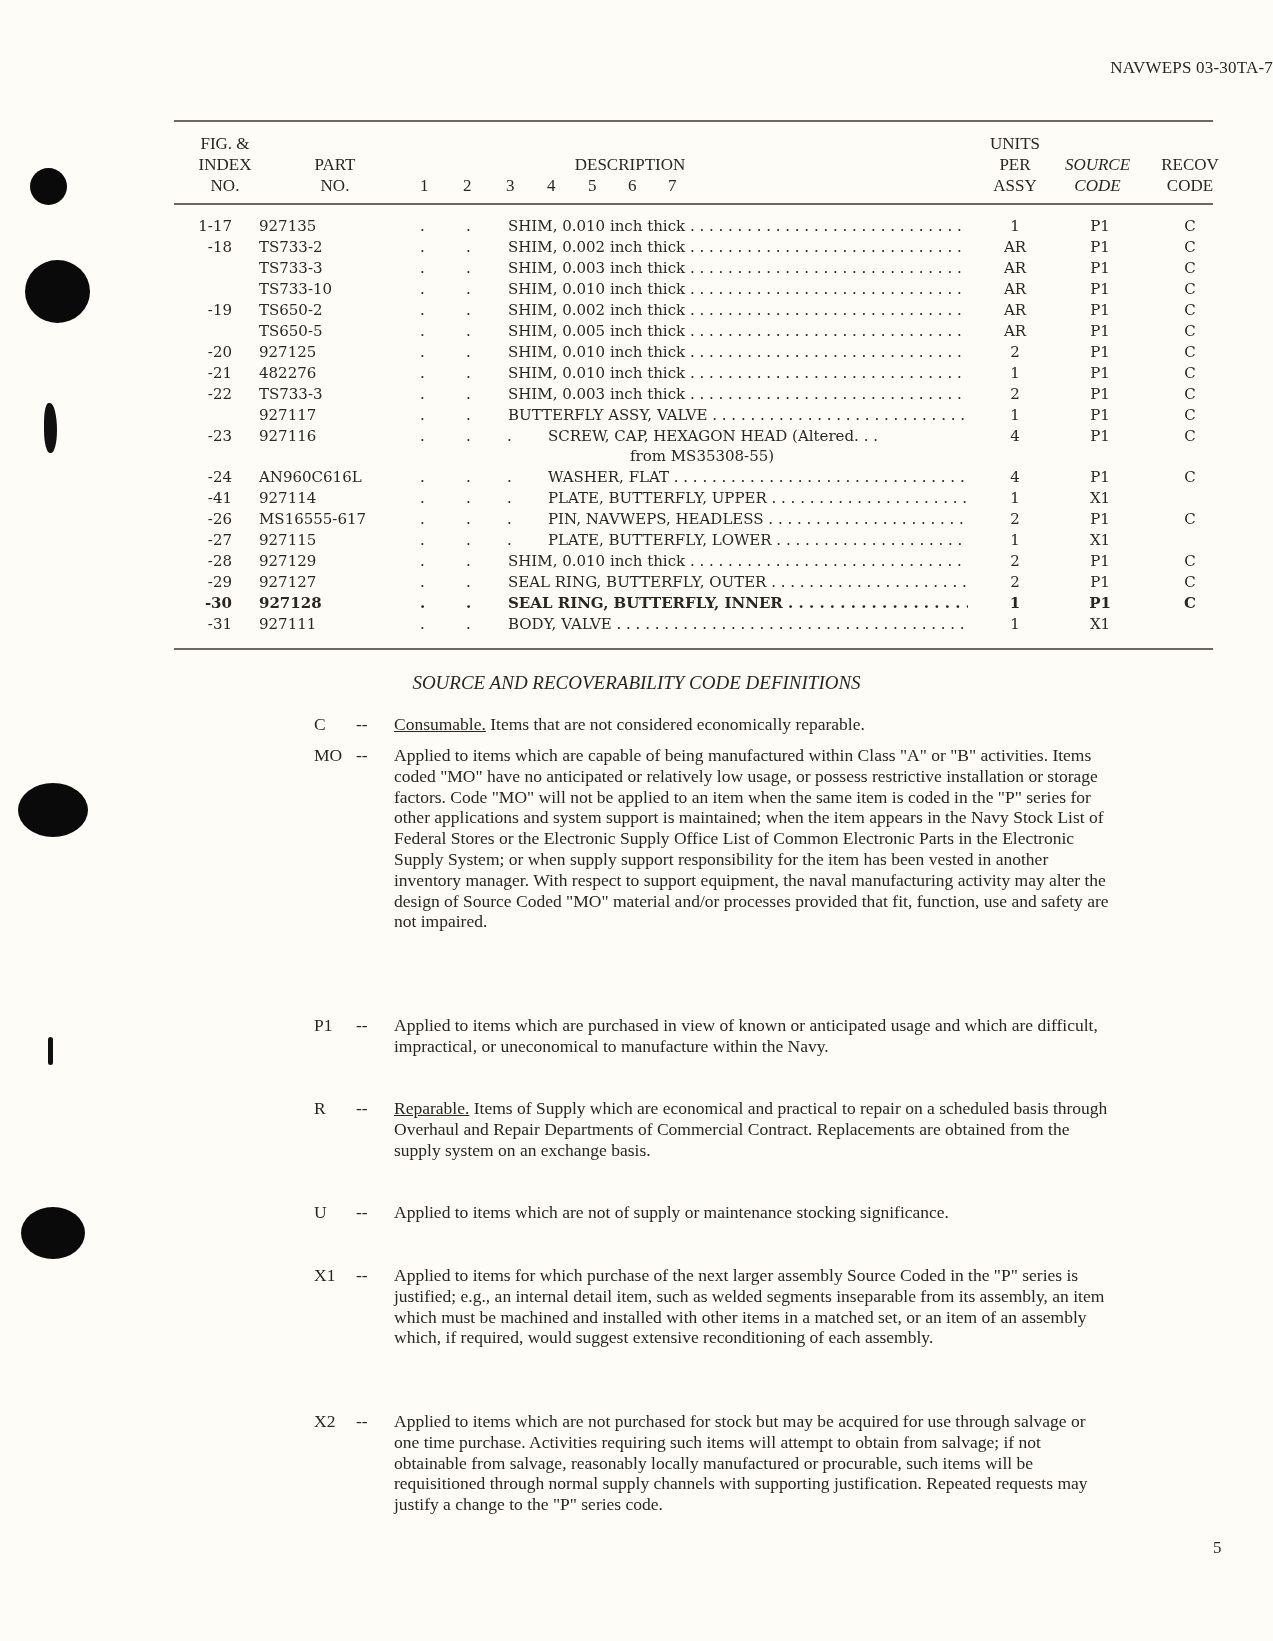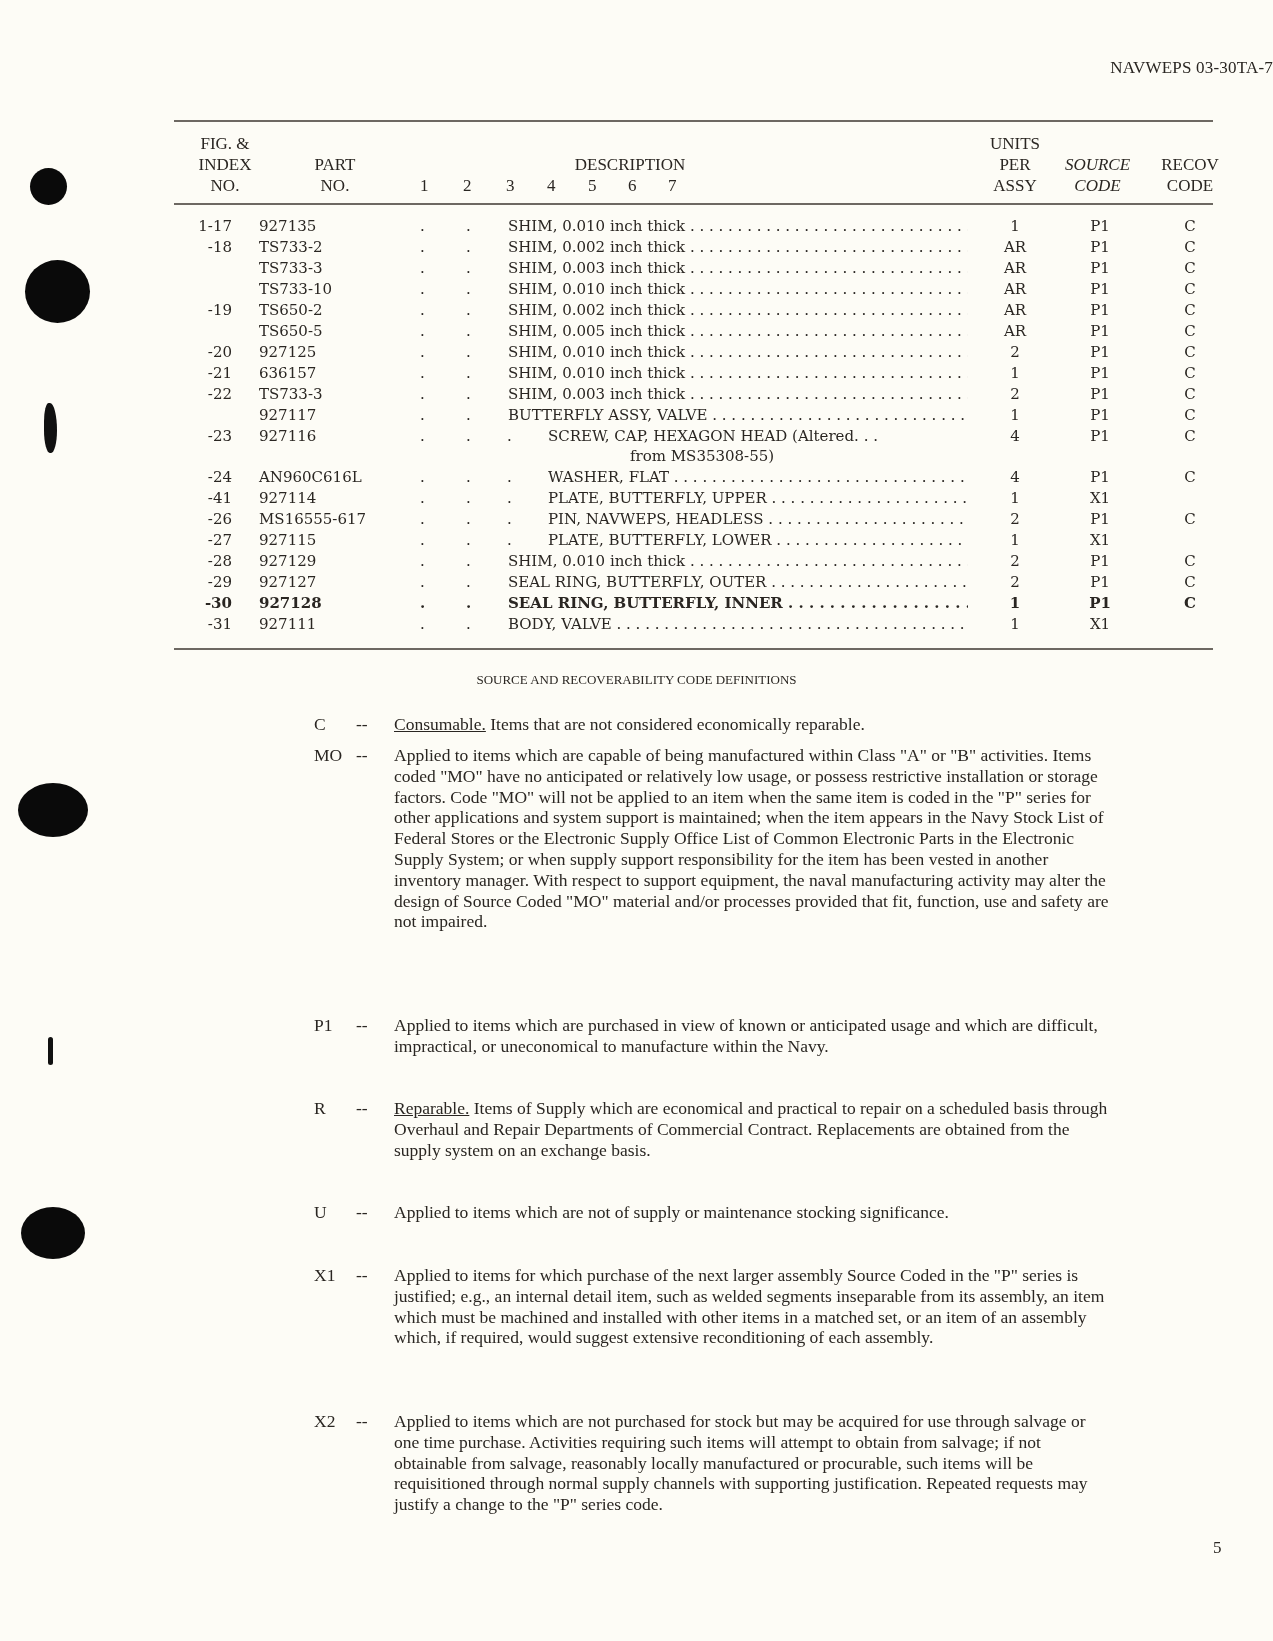--- a/index.html
+++ b/index.html
@@ -19,21 +19,21 @@
   .idx { left: 170px; width: 62px; text-align: right; }
   .part { left: 259px; }
   .d1 { left: 420px; } .d2 { left: 466px; } .d3 { left: 507px; }
   .desc { left: 508px; width: 460px; overflow: hidden; }
   .desc.ind { left: 548px; width: 420px; }
   .units { left: 985px; width: 60px; text-align: center; }
   .src { left: 1060px; width: 80px; text-align: center; }
   .rec { left: 1160px; width: 60px; text-align: center; }
   .lead::after { content: " . . . . . . . . . . . . . . . . . . . . . . . . . . . . . . . . . . . . ."; }
   .cont { left: 630px; }
-  .defs-title { position: absolute; left: 0; width: 1273px; top: 672px; text-align: center; font-family: "Liberation Serif", serif; font-size: 13px; }
+  .defs-title { position: absolute; left: 0; width: 1273px; top: 672px; text-align: center; font-family: "Liberation Serif", serif; font-size: 19px; font-style: italic; }
   .def { position: absolute; left: 314px; width: 800px; font-family: "Liberation Serif", serif; font-size: 17.5px; line-height: 20.8px; }
   .def .code { position: absolute; left: 0; top: 0; }
   .def .dash { position: absolute; left: 42px; top: 0; }
   .def .body { position: absolute; left: 80px; width: 720px; top: 0; }
   .u { text-decoration: underline; }
   .pageno { position: absolute; left: 1213px; top: 1538px; font-size: 17px; font-family: "Liberation Serif", serif; }
 </style>
 </head>
 <body>
 
@@ -151,21 +151,21 @@
       <span class="part">927125</span>
     <span class="d1">.</span>
       <span class="d2">.</span>
     <span class="desc lead">SHIM, 0.010 inch thick</span>
     <span class="units">2</span>
       <span class="src">P1</span>
       <span class="rec">C</span>
   </div>
   <div class="row" style="top:363px;">
     <span class="idx">-21</span>
-      <span class="part">636157</span>
+      <span class="part">482276</span>
     <span class="d1">.</span>
       <span class="d2">.</span>
     <span class="desc lead">SHIM, 0.010 inch thick</span>
     <span class="units">1</span>
       <span class="src">P1</span>
       <span class="rec">C</span>
   </div>
   <div class="row" style="top:384px;">
     <span class="idx">-22</span>
       <span class="part">TS733-3</span>

